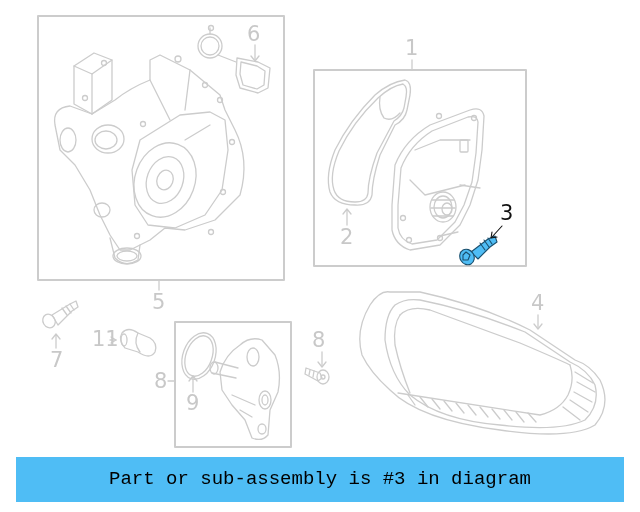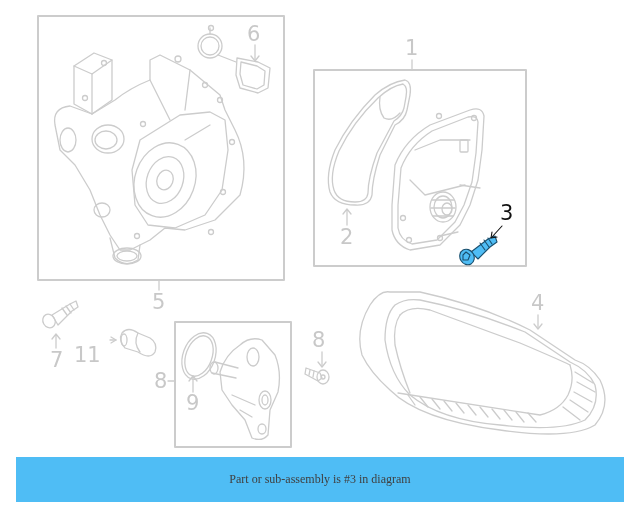--- a/index.html
+++ b/index.html
@@ -2,21 +2,21 @@
 <html><head>
 <meta charset="utf-8">
 <style>
   html, body { margin:0; padding:0; background:#ffffff; }
   body { width:640px; height:512px; position:relative; overflow:hidden; font-family:"DejaVu Sans", sans-serif; }
   .diagram { position:absolute; left:0; top:0; width:640px; height:512px; }
   .callout { position:absolute; font-family:"DejaVu Sans", sans-serif; font-size:21px; color:#c8c8c8; line-height:1; }
   .callout.active { color:#111111; }
   .banner { position:absolute; left:16px; top:457px; width:608px; height:45px; background:#4fbdf5;
             display:flex; flex-direction:column; align-items:center; justify-content:center; }
-  .banner-line { font-family:Liberation Serif, serif; font-size:12px; color:#404040; line-height:21px; white-space:nowrap; }
+  .banner-line { font-family:Liberation Mono, monospace; font-size:19px; color:#000000; line-height:21px; white-space:nowrap; }
 </style>
 </head>
 <body>
 
 <div class="diagram">
   <svg width="640" height="512" viewBox="0 0 640 512" xmlns="http://www.w3.org/2000/svg" fill="none" stroke="#cccccc" stroke-width="1.3" stroke-linejoin="round" stroke-linecap="round">
 
     <g>
       <rect x="38" y="16" width="246" height="264" stroke-width="2"></rect>
       <line x1="159" y1="280" x2="159" y2="290"></line>
@@ -178,18 +178,18 @@
   <span class="callout" style="left:405px;top:38px;">1</span>
   <span class="callout" style="left:340px;top:227px;">2</span>
   <span class="callout active" style="left:500px;top:203px;">3</span>
   <span class="callout" style="left:531px;top:293px;">4</span>
   <span class="callout" style="left:152px;top:292px;">5</span>
   <span class="callout" style="left:247px;top:24px;">6</span>
   <span class="callout" style="left:50px;top:350px;">7</span>
   <span class="callout" style="left:154px;top:371px;">8</span>
   <span class="callout" style="left:186px;top:393px;">9</span>
   <span class="callout" style="left:312px;top:330px;">8</span>
-  <span class="callout" style="left:74px;top:329px;margin-top:16px;">11</span>
+  <span class="callout" style="left:92px;top:329px;">11</span>
 </div>
 
 <div class="banner">
   <div class="banner-line">Part or sub-assembly is #3 in diagram</div>
 </div>
 
 </body></html>

